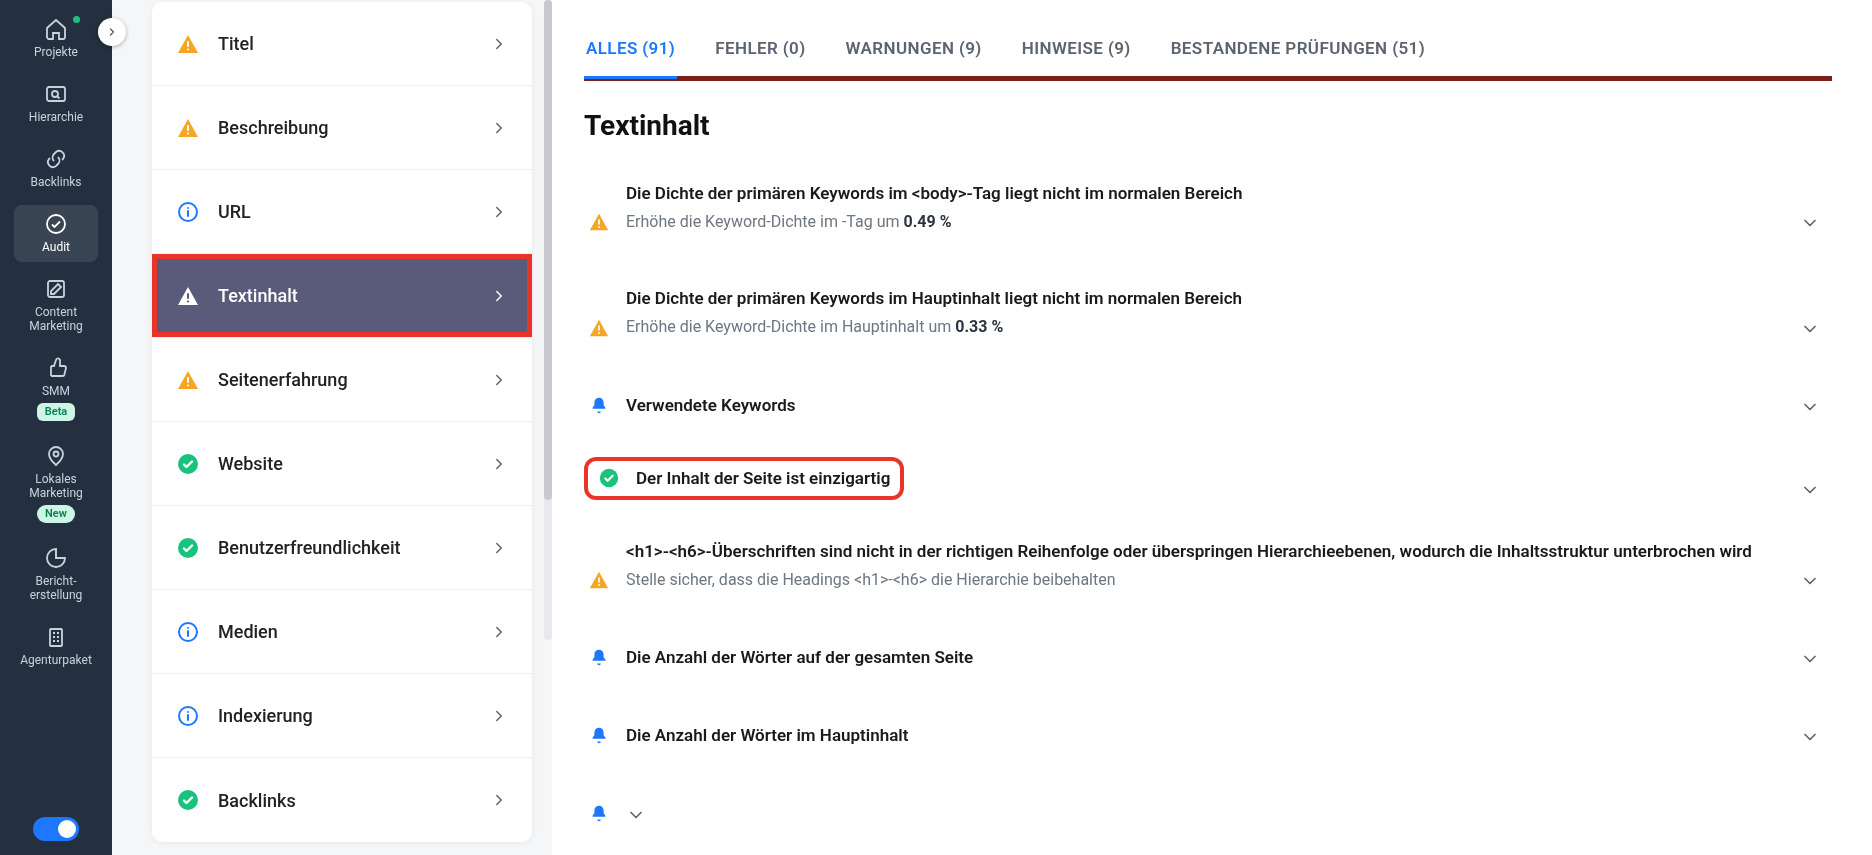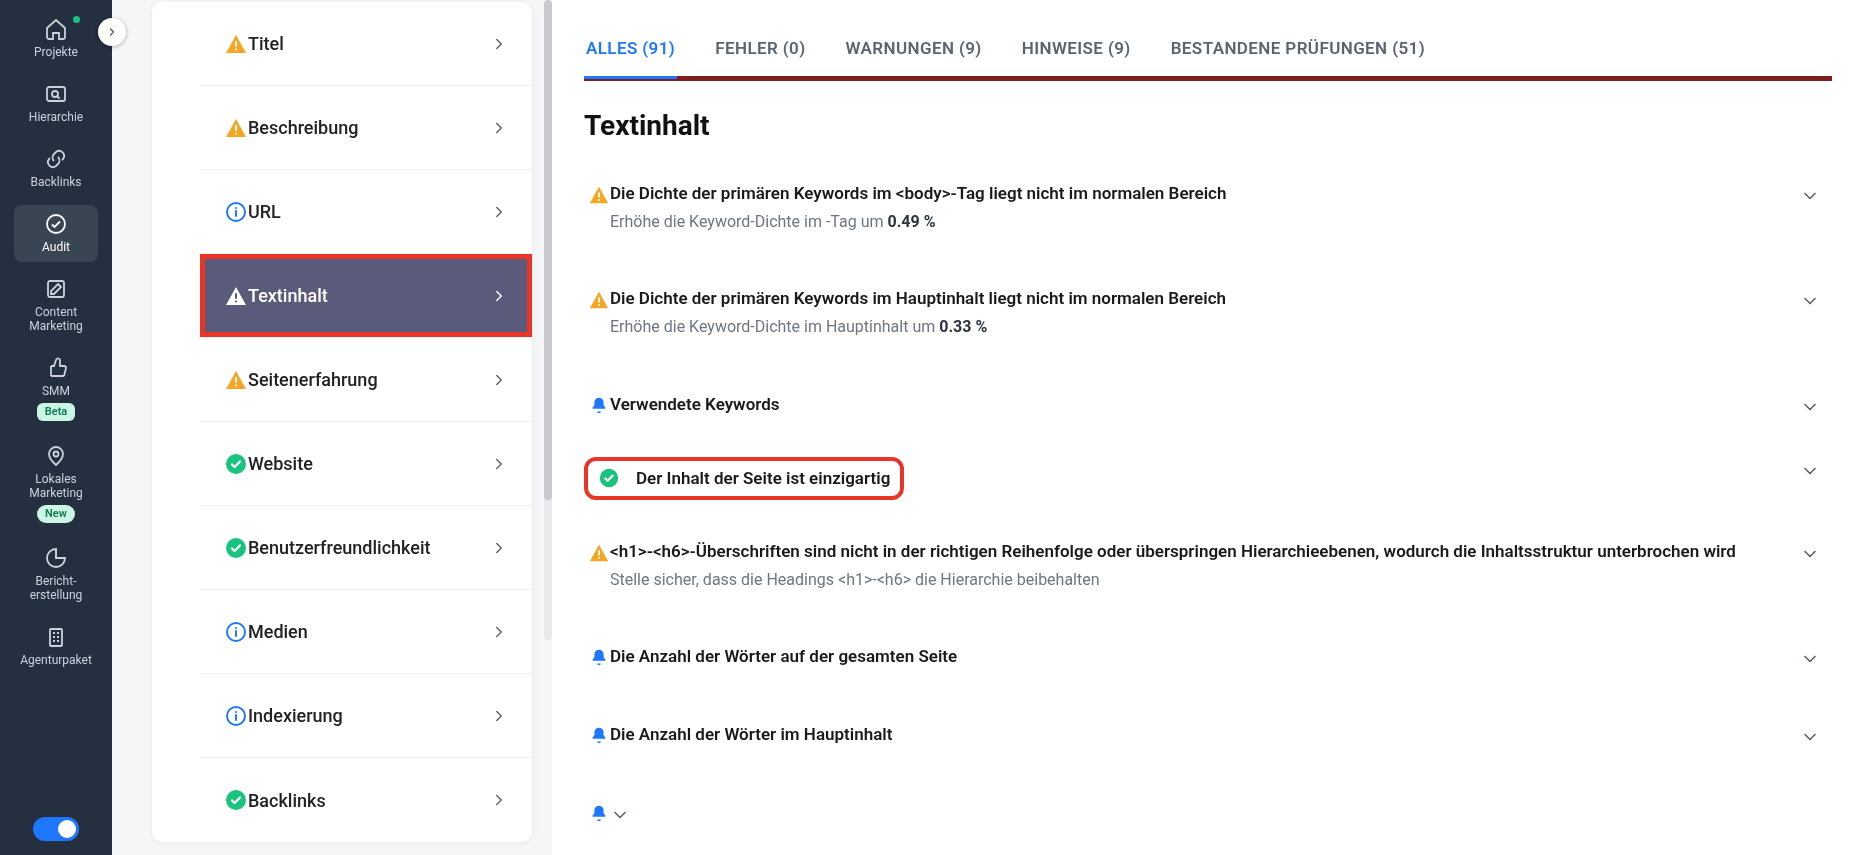--- a/index.html
+++ b/index.html
@@ -19,38 +19,38 @@
   .rail-badge { margin-top:2px; font-size:11px; font-weight:600; padding:2px 8px; border-radius:6px; }
   .badge-beta { background:#ccf5e6; color:#0c7c52; }
   .badge-new  { background:#ccf5e6; color:#0c7c52;border-radius:9px; }
   .rail-spacer { flex:1; }
   .toggle { margin:10px 0 14px 0; width:46px; height:24px; background:#1e78ff; border-radius:24px; position:relative; }
   .toggle .knob { position:absolute; top:3px; right:3px; width:18px; height:18px; border-radius:50%; background:#fff; }
 
   
   .side-wrap { width:440px; background:#f5f6f8; padding:0 20px 0 40px; position:relative; }
   .side-panel { background:#fff; border-radius:10px; box-shadow:0 1px 6px rgba(0,0,0,.06); overflow:hidden; margin-top:2px; }
-  .side-row { display:flex; align-items:center; padding:0 24px; height:84px; border-bottom:1px solid #f0f0f2; cursor:pointer; gap:0; font-size:18px; font-weight:500; color:#222;margin-left:48px; }
+  .side-row { display:flex; align-items:center; padding:0 24px; height:84px; border-bottom:1px solid #f0f0f2; cursor:pointer; gap:18px; font-size:18px; font-weight:500; color:#222; }
   .side-row:last-child { border-bottom:none; }
   .side-row .status-ic { width:24px; height:24px; flex:0 0 24px; }
   .side-row .lbl { flex:1; }
   .side-row .chev { width:18px; height:18px; }
   .side-row.active { background:#5a5a7a; color:#fff; }
   .side-row.active svg.chev path{ stroke:#fff; }
   .scrollbar { position:absolute; right:0; top:0; width:8px; height:640px; background:#e8e9ec; border-radius:4px; }
   .scrollbar .thumb { position:absolute; top:0; width:8px; height:500px; background:#c7c9cf; border-radius:4px; }
   .active-highlight { box-shadow: inset 0 0 0 5px #e83528; }
 
   
   .main { flex:1; padding: 20px 40px 0 32px; overflow:hidden;}
   .tabs { display:flex; gap:36px; border-bottom:5px solid #7f1d1d; font-size:17px; font-weight:600; letter-spacing:.4px; color:#5c6470;}
   .tab { padding:18px 2px; cursor:pointer; }
   .tab.active { color:#1e78ff; box-shadow: 0 3px 0 0 #1e78ff; }
   .page-title { font-size:28px; font-weight:700; margin:28px 0 22px 0; color:#111;}
-  .audit-item { display:flex; align-items:flex-start; gap:0; padding:18px 12px 18px 4px; border-bottom:0; cursor:pointer;}
+  .audit-item { display:flex; align-items:flex-end; gap:16px; padding:18px 12px 18px 4px; border-bottom:0; cursor:pointer;}
   .audit-item + .audit-item { margin-top:18px; }
   .audit-item .ic { width:22px; height:22px; flex:0 0 22px; margin-top:2px; }
   .audit-text { flex:1; }
   .audit-title { font-size:17px; font-weight:600; color:#1a1a1a; line-height:1.35; }
   .audit-sub { font-size:16px; color:#6d7682; margin-top:6px; line-height:1.4;}
   .audit-sub b { color:#2b3440; font-weight:700; }
   .audit-item .expand { width:20px; height:20px; margin-top:4px; }
   .highlight-box { border:4px solid #e83528; border-radius:12px; padding:6px 10px; display:inline-flex; align-items:center; gap:16px; }
 
   

